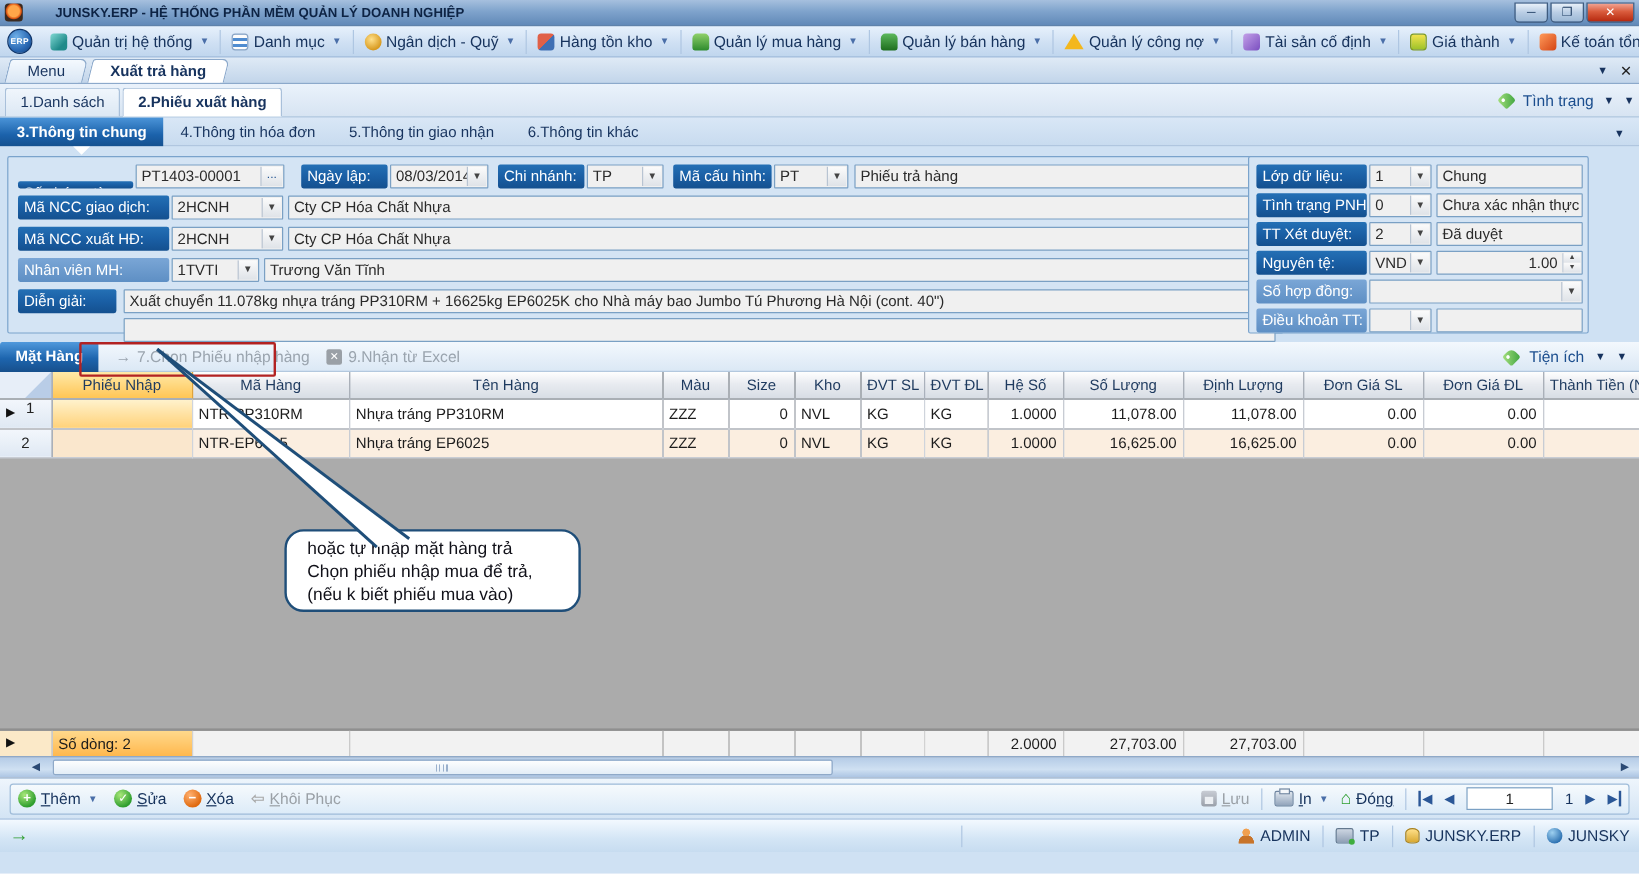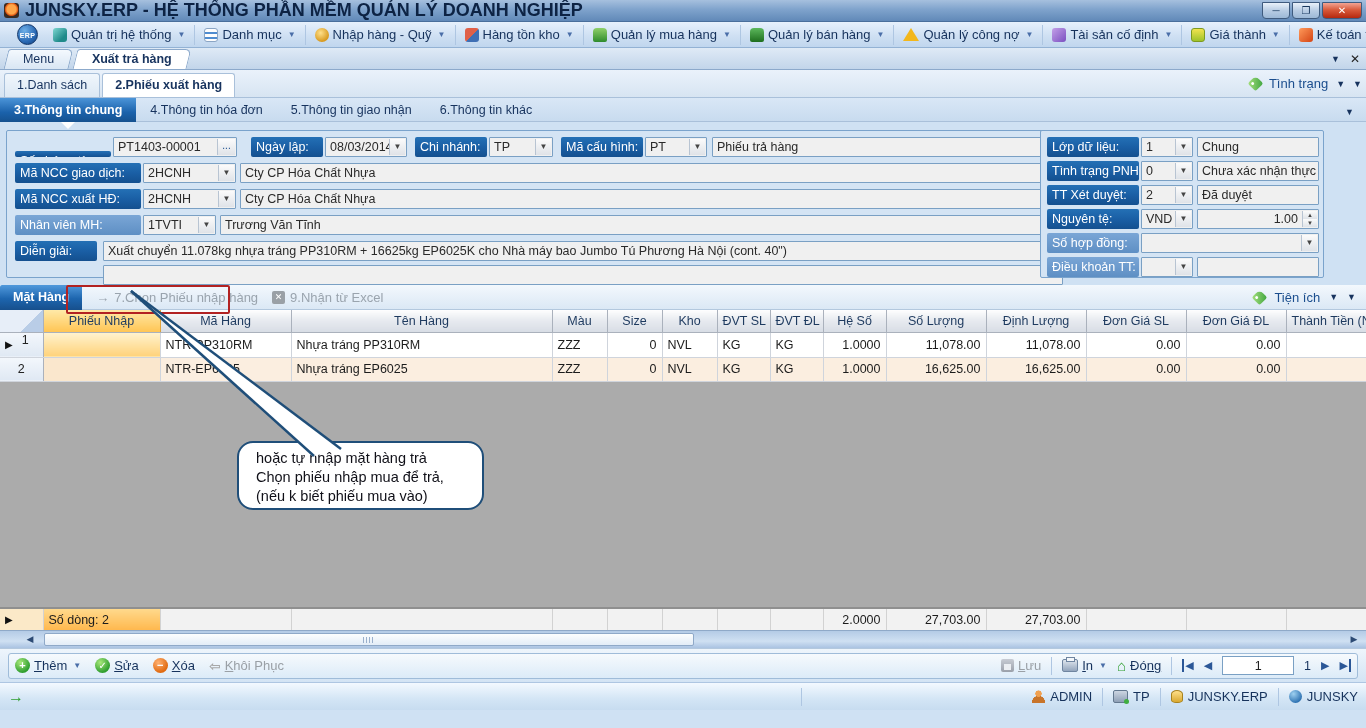--- a/index.html
+++ b/index.html
@@ -2,27 +2,27 @@
 <html><head>
 <meta charset="utf-8">
 <style>
   html,body{margin:0;padding:0;}
   body{width:1366px;height:728px;overflow:hidden;font-family:"Liberation Sans","DejaVu Sans",sans-serif;}
   .app{position:relative;width:1366px;height:728px;background:#cfe1f3;overflow:hidden;}
 
   
   .titlebar{height:22px;display:flex;align-items:center;background:linear-gradient(#a6c0de,#7fa3cc 45%,#6189b8);border-bottom:1px solid #4a6f9b;padding:0 4px;box-sizing:border-box;}
   .app-icon{width:15px;height:15px;border-radius:3px;background:radial-gradient(circle at 50% 42%,#ffa649 40%,#d8500f 55%,#3a2a20 62%);margin-right:6px;flex:0 0 auto;}
-  .title-text{font-size:18px;font-weight:bold;color:#0d2344;white-space:nowrap;flex:1 1 auto;}
+  .title-text{font-size:11px;font-weight:bold;color:#0d2344;white-space:nowrap;flex:1 1 auto;margin-left:21px;}
   .winbtns{display:flex;gap:2px;}
   .winbtn{width:28px;height:17px;border:1px solid #3f5b7e;border-radius:0 0 4px 4px;background:linear-gradient(#e9f1fa,#b9cde4 50%,#9cb8d6);color:#17365c;font-size:10px;line-height:15px;text-align:center;box-sizing:border-box;}
   .winbtn.close{width:40px;background:linear-gradient(#f2a493,#d95b3c 45%,#b5280e);color:#fff;font-weight:bold;}
 
   
-  .menubar{height:26px;display:flex;align-items:center;background:linear-gradient(#e7f1fc,#cfe0f3 55%,#c0d6ee);border-bottom:1px solid #93b2d4;padding:0 15px;box-sizing:border-box;}
+  .menubar{height:26px;display:flex;align-items:center;background:linear-gradient(#e7f1fc,#cfe0f3 55%,#c0d6ee);border-bottom:1px solid #93b2d4;padding:0 4px;box-sizing:border-box;}
   .erp-logo{width:21px;height:21px;border-radius:50%;background:radial-gradient(circle at 35% 30%,#6fb0e8,#2a69b4 60%,#123e7a);color:#fff;font-size:7px;font-weight:bold;text-align:center;line-height:21px;margin:0 6px 0 2px;flex:0 0 auto;letter-spacing:.3px;border:1px solid #0f3468;box-sizing:border-box;}
   .menu-item{display:flex;align-items:center;gap:4px;padding:0 9px;height:20px;white-space:nowrap;}
   .menu-item + .menu-item{border-left:1px solid #aec6e2;}
   .menu-item .lbl{font-size:13px;color:#16325c;}
   .caret{font-size:8px;color:#4a6ea8;margin-left:2px;}
   .mi{width:14px;height:14px;border-radius:3px;display:inline-block;flex:0 0 auto;}
   .mi-tools{background:linear-gradient(135deg,#7fd8d2,#1f8a8a 70%);}
   .mi-list{background:repeating-linear-gradient(#fdfdfd 0 3px,#4f8cd0 3px 5px);border:1px solid #8aa5c5;box-sizing:border-box;}
   .mi-bank{background:radial-gradient(circle at 40% 35%,#ffe08a,#d89a20 70%);border-radius:50%;}
   .mi-box{background:linear-gradient(135deg,#e06048 50%,#3f6fb4 50%);}
@@ -169,21 +169,21 @@
         <span class="lbl">Quản trị hệ thống</span>
         <span class="caret">▼</span>
       </div>
     <div class="menu-item">
         <span class="mi mi-list"></span>
         <span class="lbl">Danh mục</span>
         <span class="caret">▼</span>
       </div>
     <div class="menu-item">
         <span class="mi mi-bank"></span>
-        <span class="lbl">Nhập hàng - Quỹ</span>
+        <span class="lbl">Ngân dịch - Quỹ</span>
         <span class="caret">▼</span>
       </div>
     <div class="menu-item">
         <span class="mi mi-box"></span>
         <span class="lbl">Hàng tồn kho</span>
         <span class="caret">▼</span>
       </div>
     <div class="menu-item">
         <span class="mi mi-buy"></span>
         <span class="lbl">Quản lý mua hàng</span>

